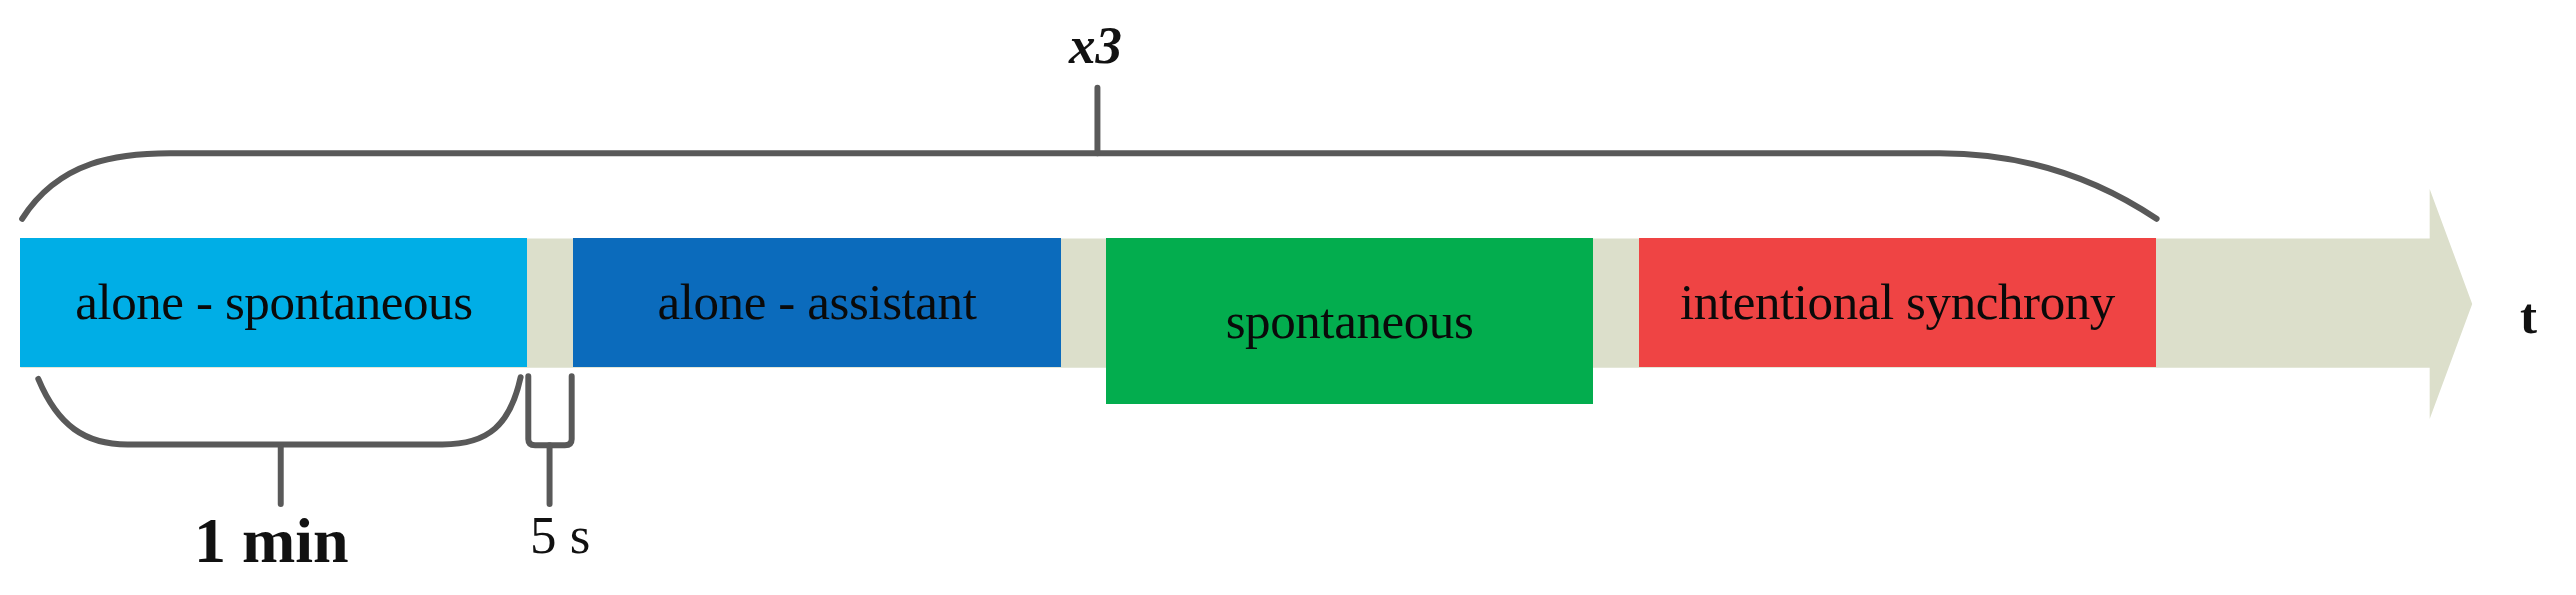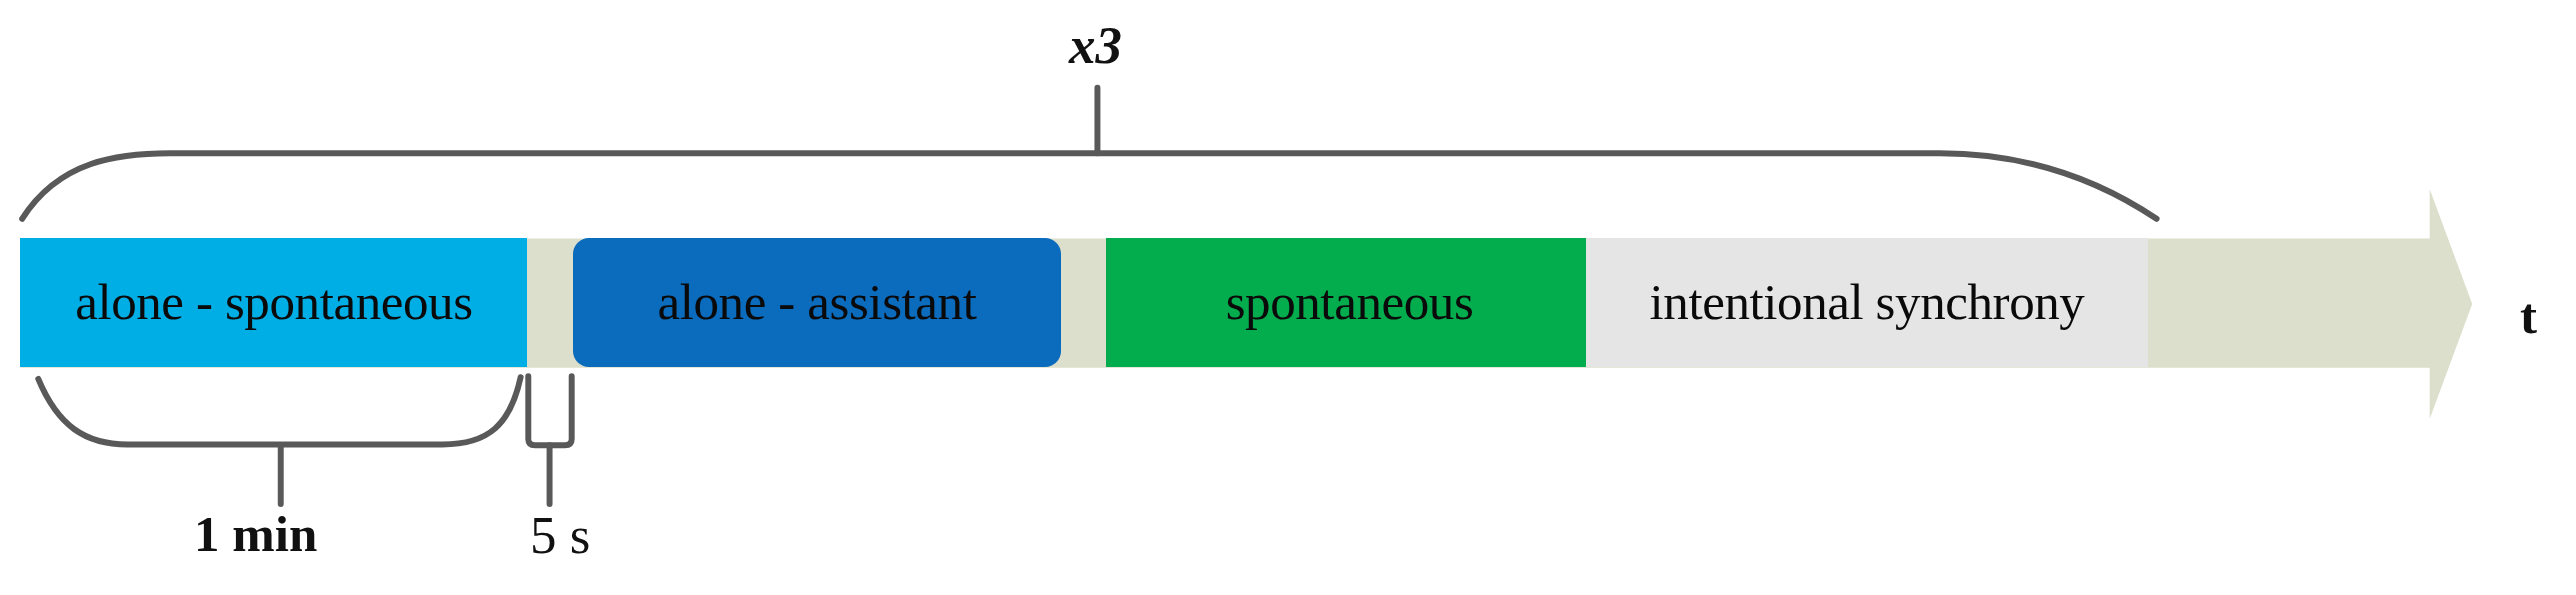--- a/index.html
+++ b/index.html
@@ -52,21 +52,21 @@
   #repeat-label {
     left: 1069px;
     top: 18.7px;
     font-size: 53px;
     font-weight: 700;
     font-style: italic;
   }
   #duration-long-label {
     left: 194px;
     top: 509px;
-    font-size: 51px;
+    font-size: 64px;
     font-weight: 700;
   }
   #duration-short-label {
     left: 530px;
     top: 509px;
     font-size: 53px;
   }
   #time-axis-label {
     left: 2520px;
     top: 291px;
@@ -81,29 +81,29 @@
 
   <svg class="svg-layer" viewBox="0 0 3028 700" preserveAspectRatio="none" aria-hidden="true">
 
     <path d="M 24 280 L 2856 280 L 2856 222 L 2906 357 L 2856 492 L 2856 432 L 24 432 Z" fill="#DCDFCB"></path>
   </svg>
 
   <div class="phase-block" style="left:20.4px; top:238px; width:507px; height:129px; background:#00AEE6;">
     <span class="phase-label">alone - spontaneous</span>
   </div>
 
-  <div class="phase-block" style="left:573px; top:238px; width:488px; height:129px; background:#0B6BBC;border-radius:16px;">
+  <div class="phase-block" style="left:573px; top:238px; width:488px; height:129px; background:#0B6BBC;">
     <span class="phase-label">alone - assistant</span>
   </div>
 
-  <div class="phase-block" style="left:1106px; top:238px; width:487px; height:129px; background:#03AD4E;">
+  <div class="phase-block" style="left:1106px; top:238px; width:487px; height:166px; background:#03AD4E;">
     <span class="phase-label">spontaneous</span>
   </div>
 
-  <div class="phase-block" style="left:1586px; top:238px; width:562px; height:129px; background:#e5e5e5;">
+  <div class="phase-block" style="left:1639px; top:238px; width:517px; height:129px; background:#ef4444;">
     <span class="phase-label">intentional synchrony</span>
   </div>
 
   <svg class="svg-layer" viewBox="0 0 3028 700" preserveAspectRatio="none" aria-hidden="true">
     <g fill="none" stroke="#595959" stroke-width="7" stroke-linecap="round">
 
       <path d="M 26 257 C 70 188, 140 180, 200 180 L 2280 180 C 2360 180, 2450 200, 2535 257"></path>
 
       <path d="M 1290 103 L 1290 180"></path>
 

